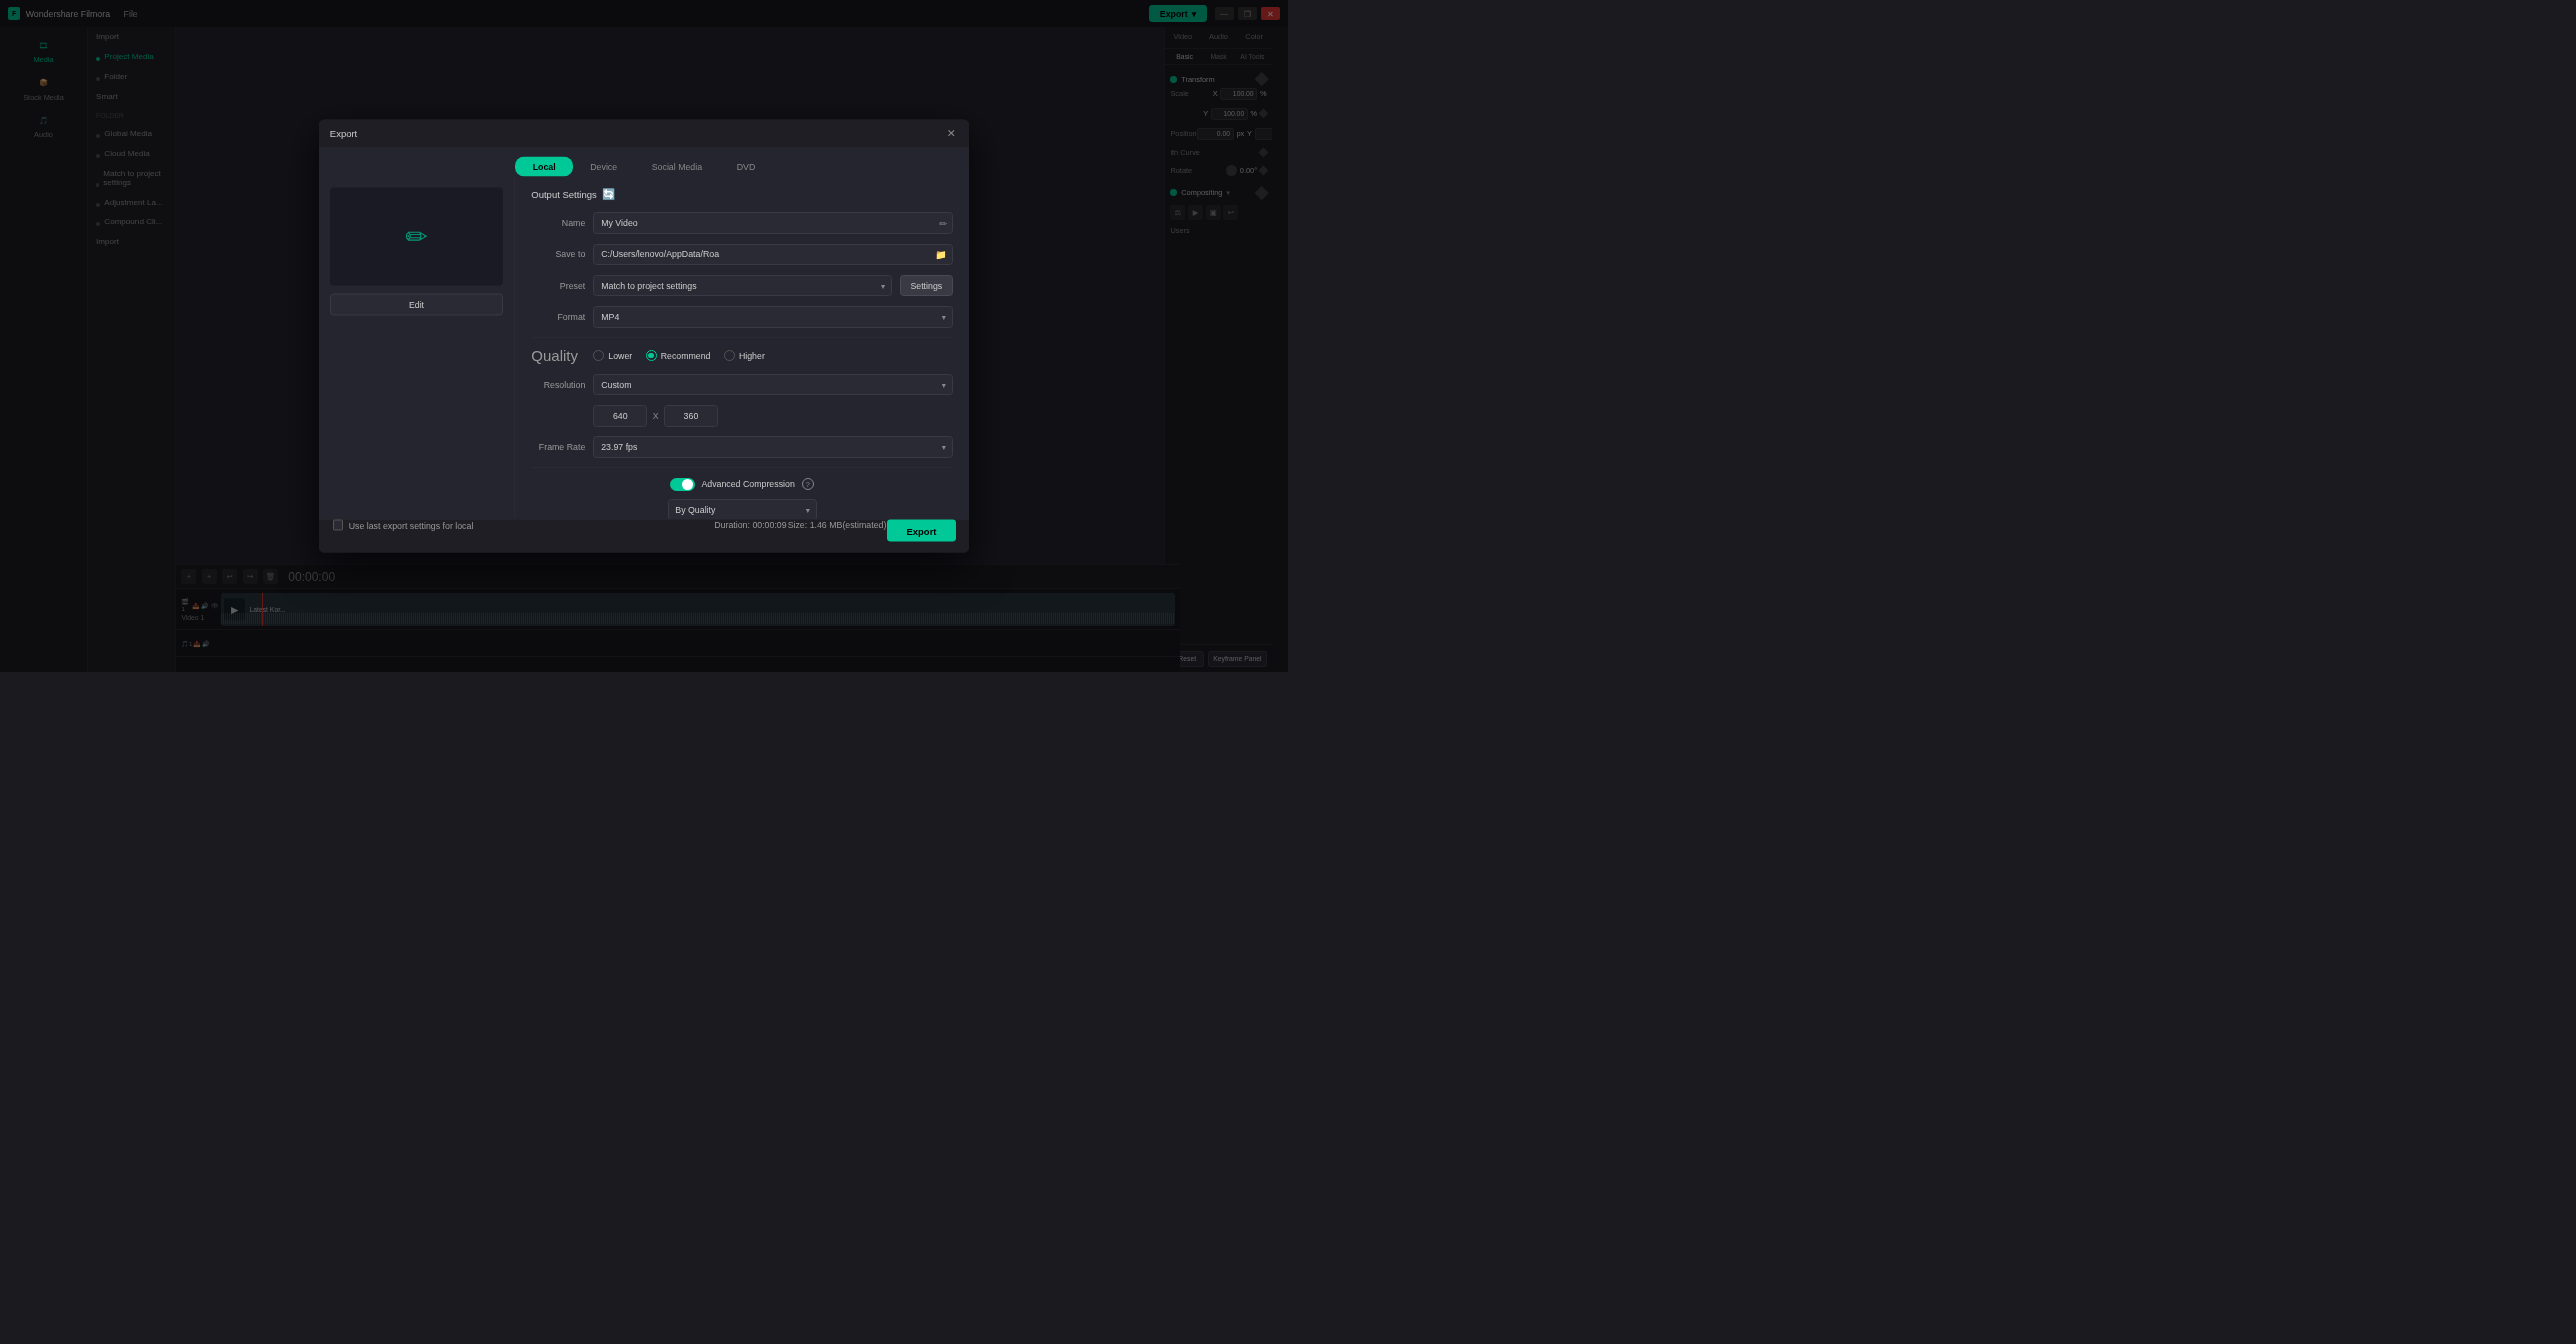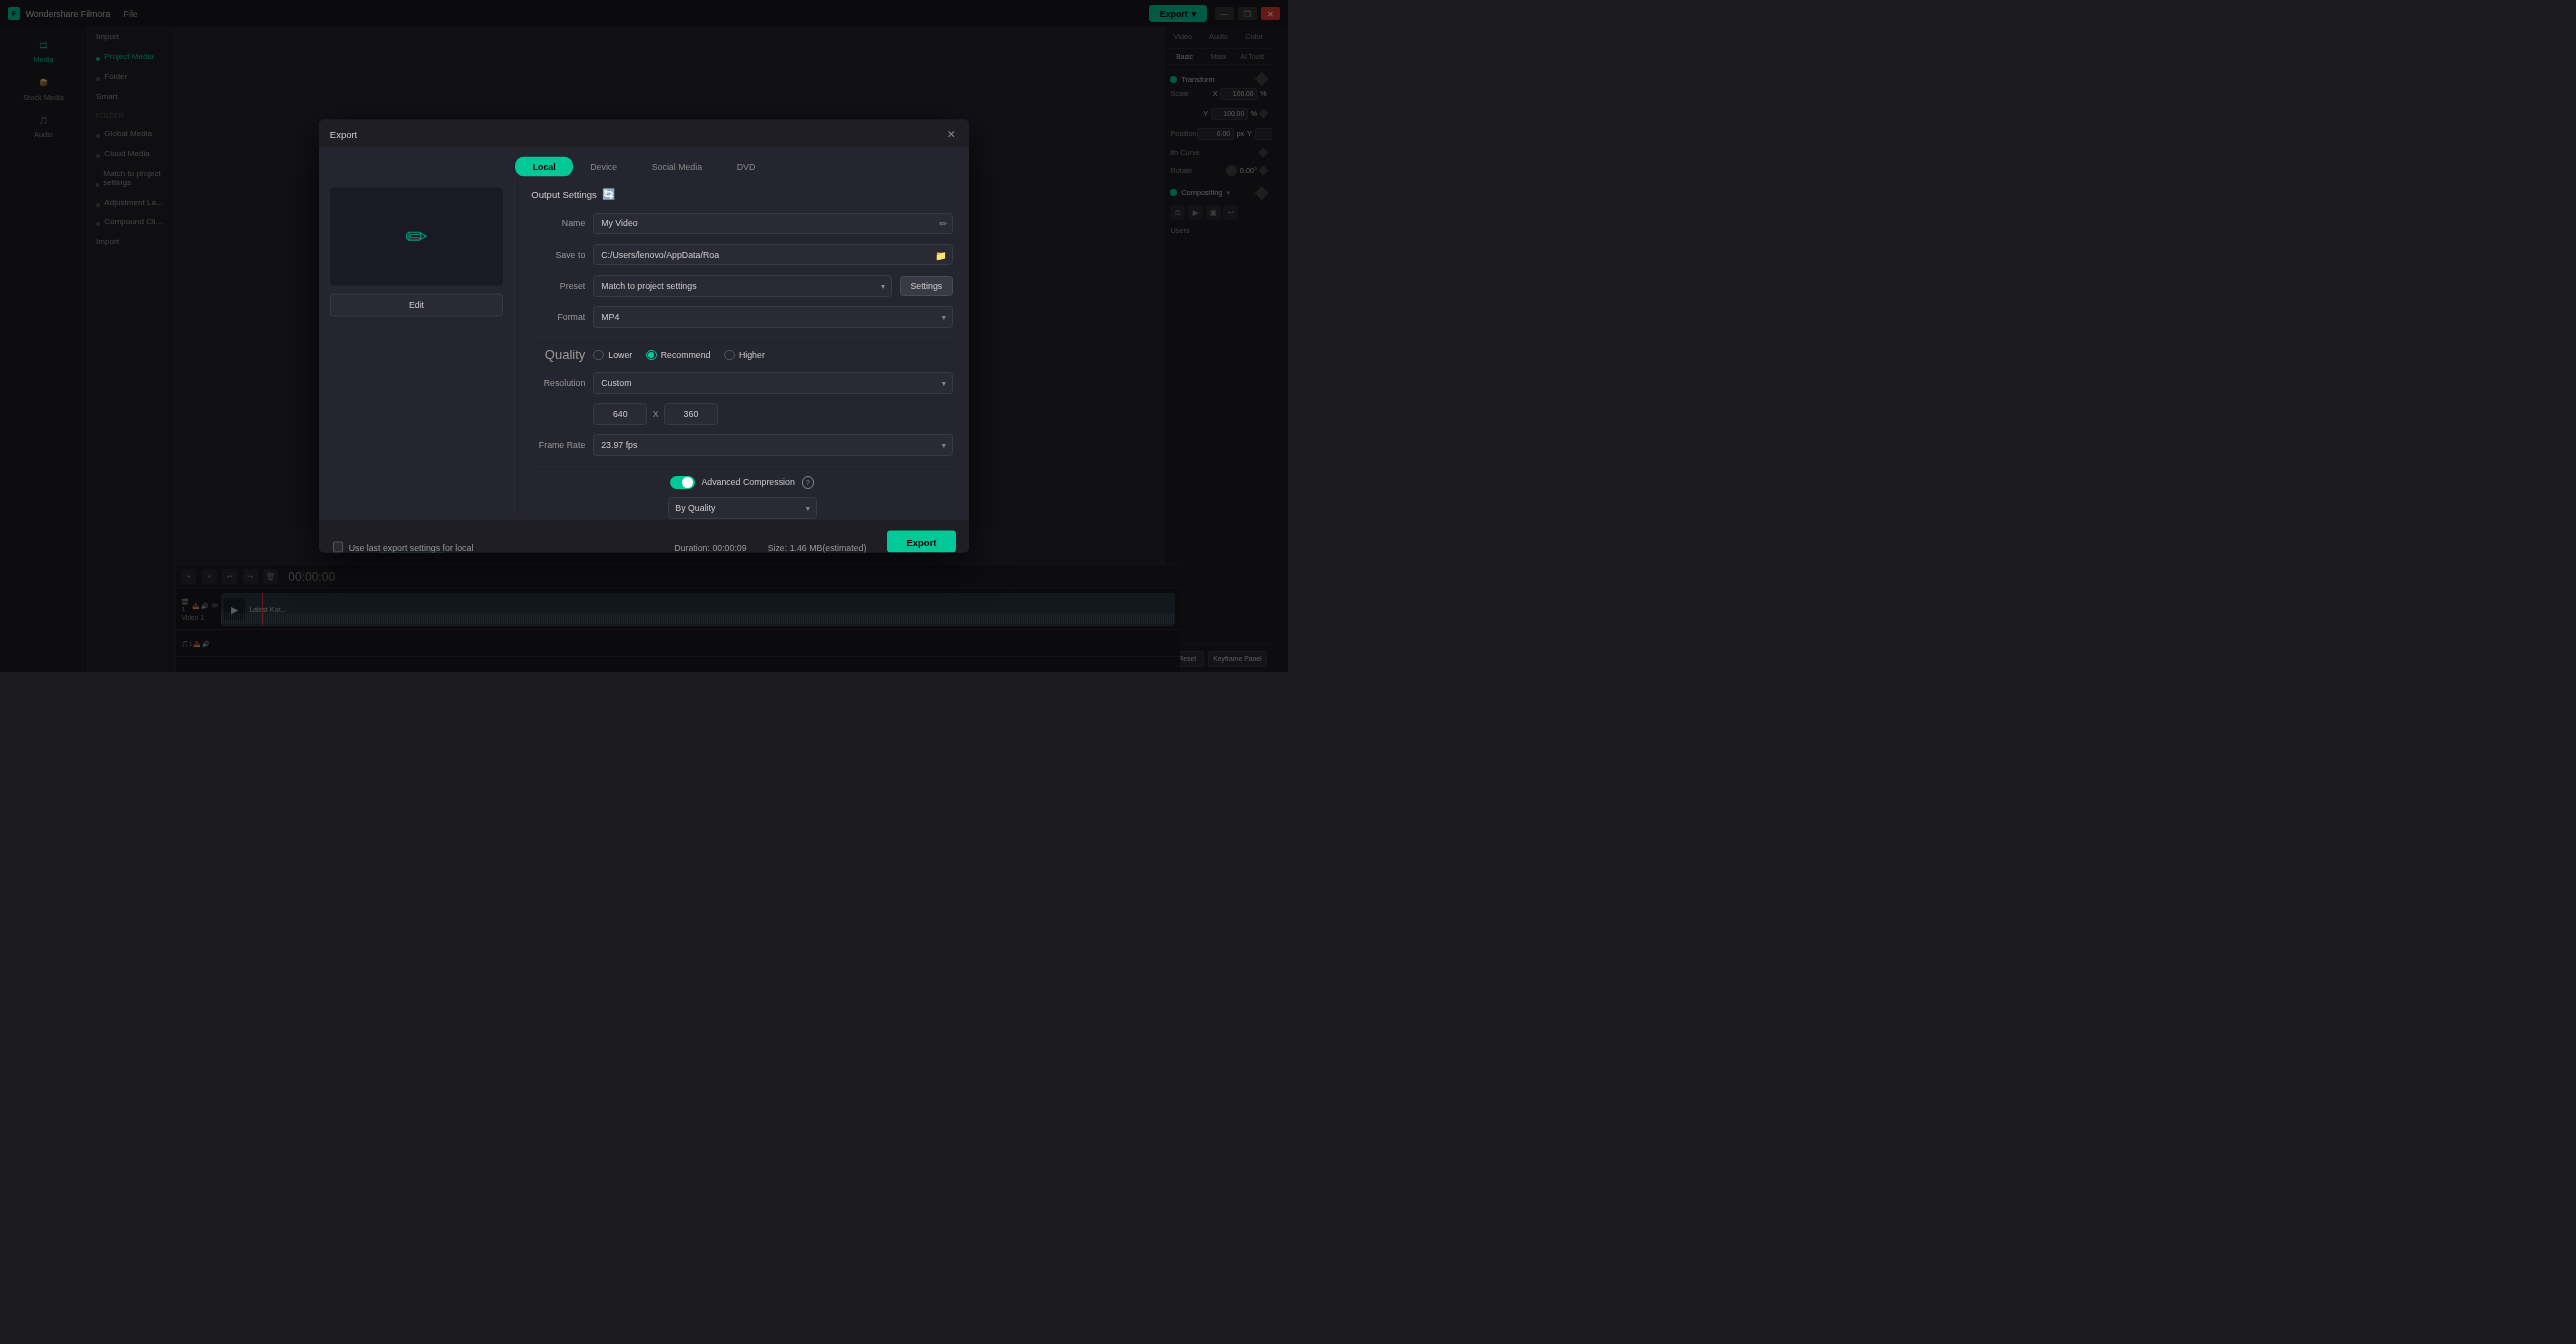--- a/index.html
+++ b/index.html
@@ -541,23 +541,22 @@
       margin: 5.4px 0 9.5px;
     }
     .quality-row {
       display: flex;
       align-items: center;
       margin-bottom: 9.5px;
       gap: 8.1px;
     }
     .quality-label {
       width: 54px;
-      font-size: 13px;
+      font-size: 15px;
       color: #999;
-      text-align: right;
       flex-shrink: 0;
     }
     .quality-options {
       display: flex;
       gap: 13.5px;
       align-items: center;
     }
     .radio-option {
       display: flex;
       align-items: center;
@@ -672,23 +671,23 @@
       padding: 0 19px 0 6.8px;
       appearance: none;
     }
 
     
     .dialog-footer {
       height: 35px;
       background: #1e1e24;
       border-top: 0.7px solid #2a2a30;
       display: flex;
-      align-items: flex-end;
+      align-items: flex-start;
       padding: 0 13.5px;
-      gap: 21px;
+      gap: 1px;
     }
     .checkbox-wrapper {
       display: flex;
       align-items: center;
       gap: 5.4px;
     }
     .checkbox {
       width: 10.8px; height: 10.8px;
       border: 0.7px solid #555;
       border-radius: 1.4px;

